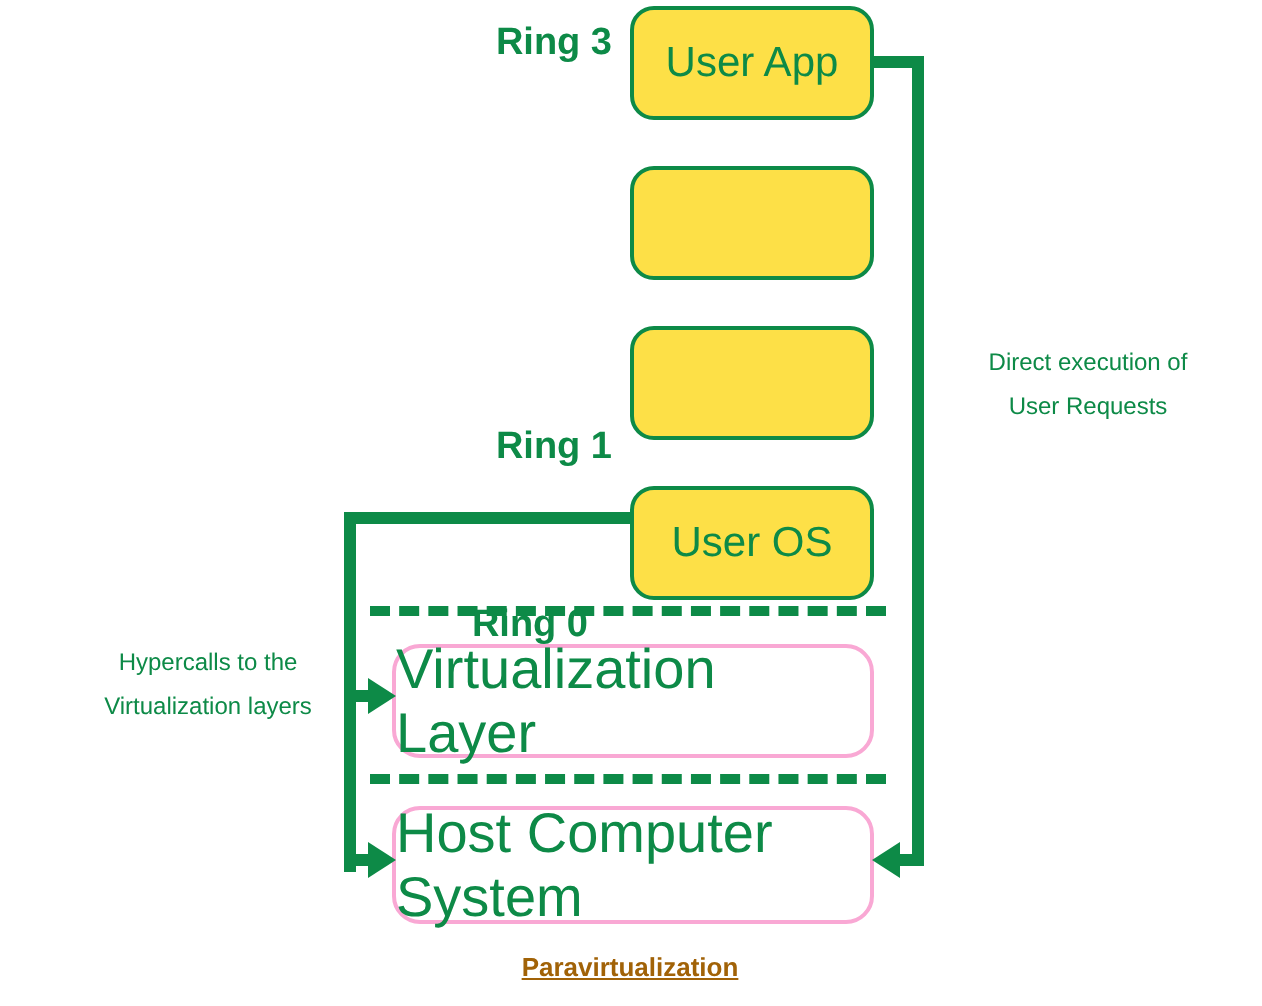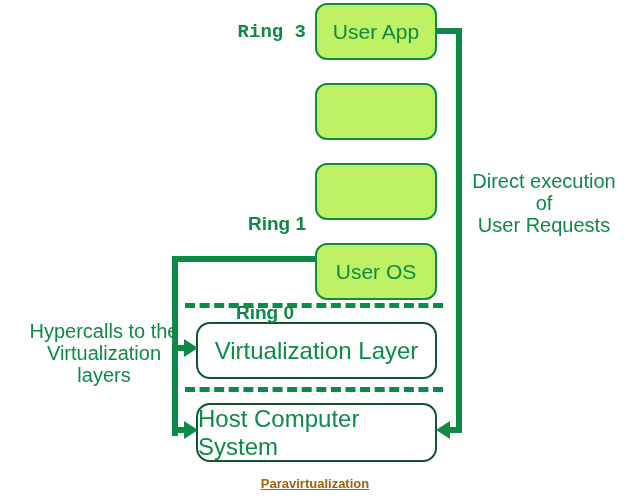--- a/index.html
+++ b/index.html
@@ -16,21 +16,21 @@
     height: 503px;
     background: #ffffff;
     overflow: hidden;
   }
   
   .ring-box {
     position: absolute;
     box-sizing: border-box;
     border: 2px solid #0d8a47;
     border-radius: 12px;
-    background: #bef264;
+    background: #fde047;
     display: flex;
     align-items: center;
     justify-content: center;
     color: #0d8a47;
     font-size: 21px;
     font-weight: normal;
     letter-spacing: 0px;
     z-index: 4;
   }
   .ring-label {
@@ -38,28 +38,28 @@
     color: #0d8a47;
     font-size: 19px;
     font-weight: bold;
     text-align: right;
     z-index: 5;
   }
   
   .stack-box {
     position: absolute;
     box-sizing: border-box;
-    border: 2px solid #14532d;
+    border: 2px solid #f9a8d4;
     border-radius: 14px;
     background: #ffffff;
     display: flex;
     align-items: center;
     justify-content: center;
     color: #0d8a47;
-    font-size: 24px;
+    font-size: 28px;
     z-index: 4;
   }
   
   .dashed-sep {
     position: absolute;
     height: 0;
     border-top: 5px dashed #0d8a47;
     z-index: 2;
   }
   
@@ -91,21 +91,21 @@
     height: 0;
     border-top: 9px solid transparent;
     border-bottom: 9px solid transparent;
     border-right: 14px solid #0d8a47;
     z-index: 6;
   }
   
   .annotation {
     position: absolute;
     color: #0d8a47;
-    font-size: 20px;
+    font-size: 12px;
     line-height: 22px;
     text-align: center;
     z-index: 5;
     white-space: pre-line;
   }
   
   .caption {
     position: absolute;
     color: #a16207;
     font-size: 13px;
@@ -113,21 +113,21 @@
     text-decoration: underline;
     text-align: center;
     z-index: 5;
   }
 </style>
 </head>
 <body>
 
 <div id="canvas">
 
-  <div class="ring-label" style="left:196px; top:21px; width:110px;font-family:Liberation Mono, monospace;">Ring 3</div>
+  <div class="ring-label" style="left:196px; top:11px; width:110px;">Ring 3</div>
   <div class="ring-label" style="left:196px; top:181px; width:110px;margin-top:32px;">Ring 1</div>
   <div class="ring-label" style="left:184px; top:262px; width:110px;margin-top:40px;">Ring 0</div>
 
   <div class="ring-box" style="left:315px; top:3px; width:122px; height:57px;">User App</div>
   <div class="ring-box" style="left:315px; top:83px; width:122px; height:57px;"></div>
   <div class="ring-box" style="left:315px; top:163px; width:122px; height:57px;"></div>
   <div class="ring-box" style="left:315px; top:243px; width:122px; height:57px;">User OS</div>
 
   <div class="dashed-sep" style="left:185px; top:303px; width:258px;"></div>
   <div class="dashed-sep" style="left:185px; top:387px; width:258px;"></div>

